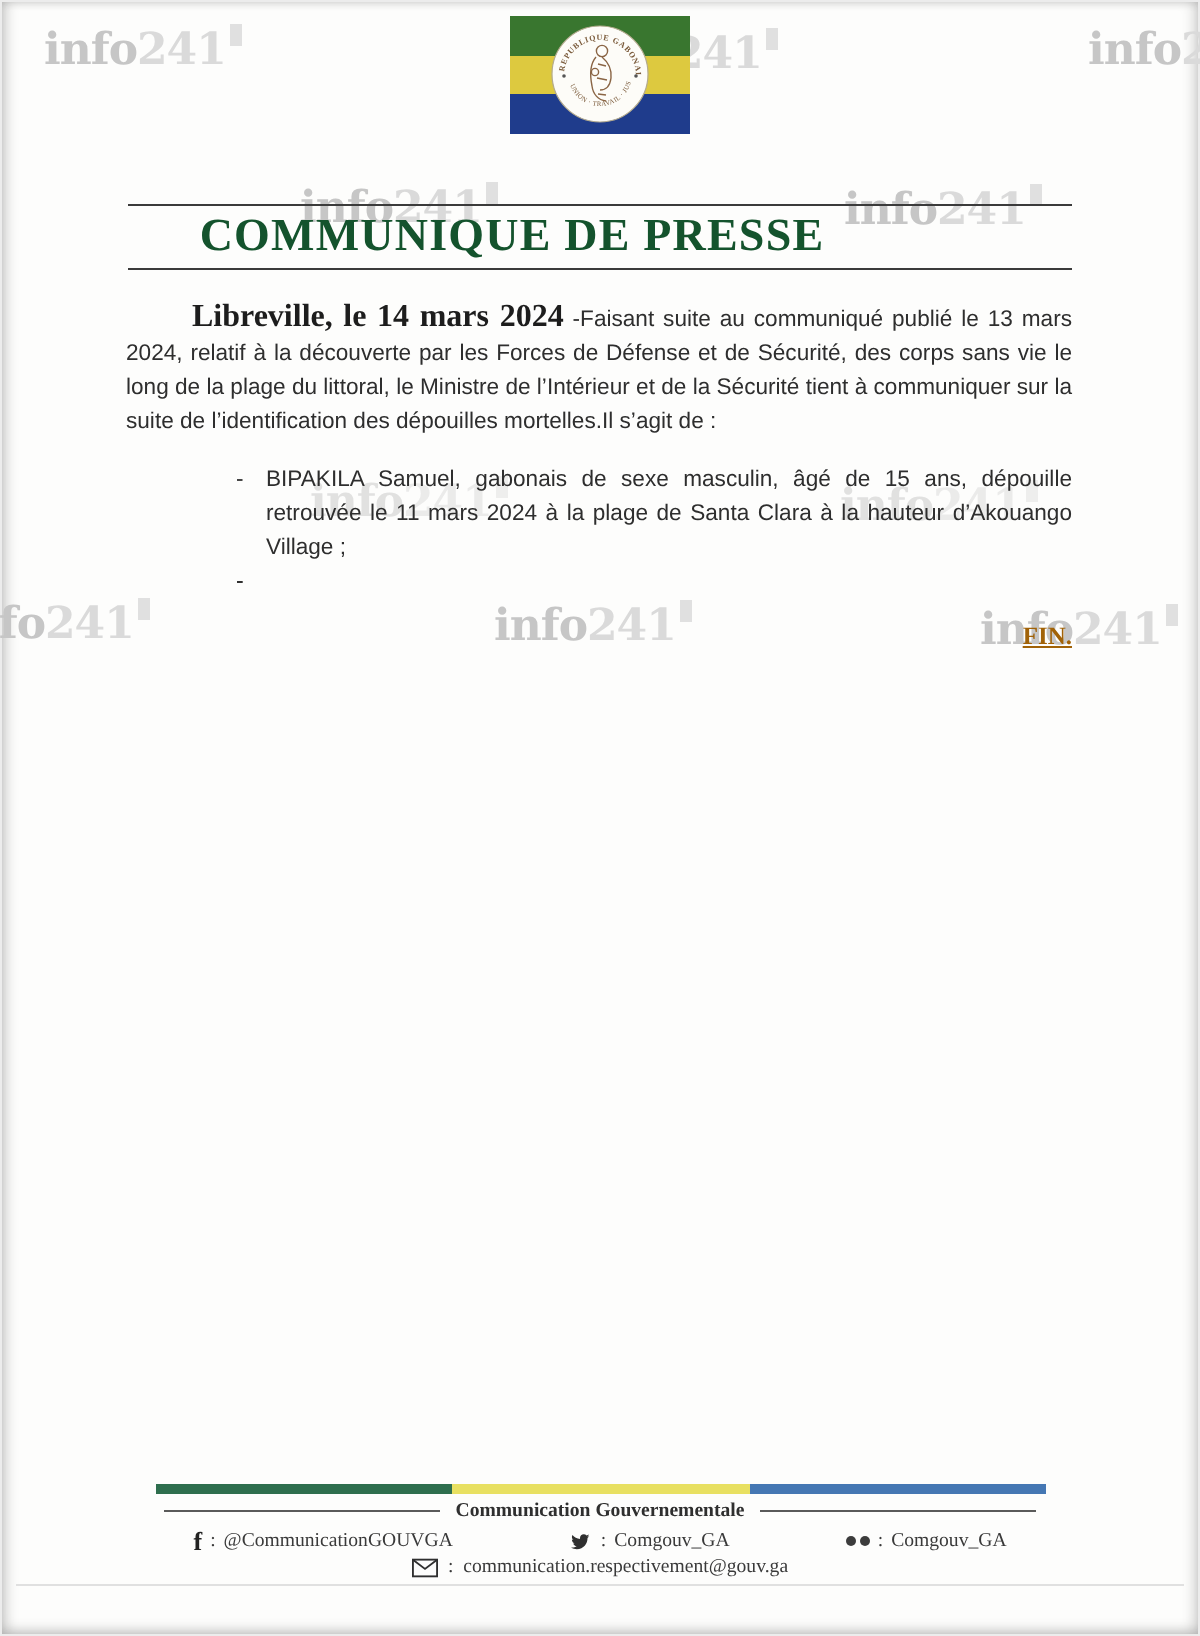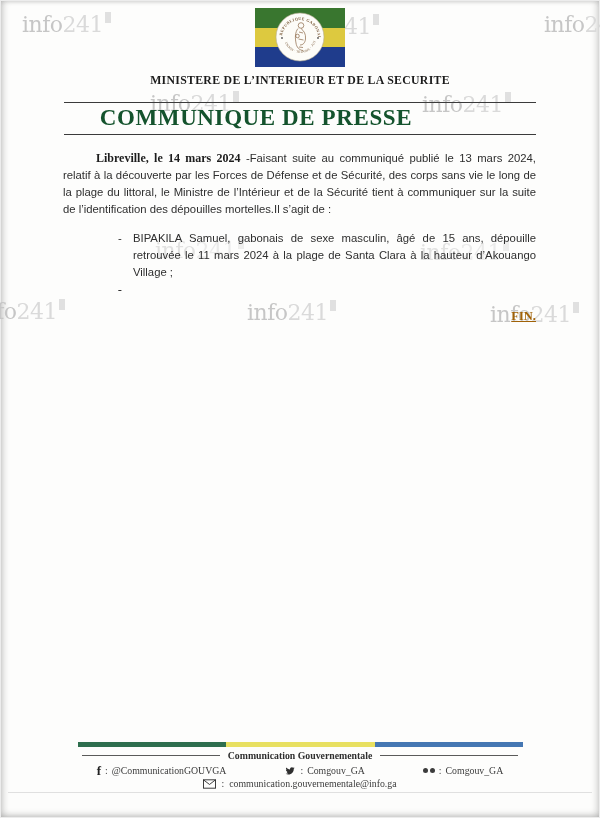--- a/index.html
+++ b/index.html
@@ -14,21 +14,21 @@
       inset 4px 0 6px rgba(0,0,0,.14),
       inset -4px 0 6px rgba(0,0,0,.12),
       inset 0 -4px 6px rgba(0,0,0,.12),
       inset 0 2px 4px rgba(0,0,0,.06);
   }
 
   
   .wm{
     position:absolute;
     font-family:"DejaVu Serif", serif;
-    font-weight:normal;
+    font-weight:bold;
     font-size:22px;
     line-height:1;
     letter-spacing:-0.5px;
     white-space:nowrap;
     z-index:1;
     user-select:none;
   }
   .wm .wb{color:#c6c6c6;}
   .wm .wl{color:#dadada;}
   .wm .wsup{
@@ -73,21 +73,21 @@
   
   .content{
     position:absolute;left:63px;top:150px;width:473px;
     font-size:11.3px;line-height:17px;color:#2e2e2e;
     text-align:justify;z-index:2;
   }
   .content p{margin:0;text-indent:33px;}
   .content p.no-indent{text-indent:0;}
   .lead{
     font-family:"Liberation Serif", serif;
-    font-weight:bold;font-size:12px;color:#1d1d1d;
+    font-weight:bold;font-size:16px;color:#1d1d1d;
   }
   ul.victims{
     list-style:none;
     margin:12px 0 0 0;padding:0 0 0 70px;
   }
   ul.victims li{
     position:relative;text-align:justify;margin:0;
   }
   ul.victims .dash{position:absolute;left:-15px;top:0;}
   .p2{margin-top:12px !important;}
@@ -176,21 +176,20 @@
       <g stroke="#8a6545" stroke-width="0.7" fill="none">
         <circle cx="26" cy="13.5" r="2.8"></circle>
         <path d="M 23 16.5 C 20 20, 20 26, 21 31 C 21.5 35, 24 38, 28 38.5"></path>
         <path d="M 26 16.5 C 29 19, 31 22, 30.5 27 C 30 31, 28 33, 25 33"></path>
         <circle cx="22.5" cy="24" r="1.8"></circle>
         <path d="M 24 20 L 28 21 M 23.5 27 L 28.5 28 M 24 35 L 28 35.5"></path>
       </g>
     </svg>
   </div>
 
-  <div class="ministry">MINISTERE DE L’INTERIEUR ET DE LA SECURITE</div>
   <div class="hrule rule-top"></div>
   <div class="doc-title">COMMUNIQUE DE PRESSE</div>
   <div class="hrule rule-bottom"></div>
 
   <div class="content">
     <p><span class="lead">Libreville, le 14 mars 2024</span><span> -Faisant suite au communiqué publié le 13 mars 2024, relatif à la découverte par les Forces de Défense et de Sécurité, des corps sans vie le long de la plage du littoral, le Ministre de l’Intérieur et de la Sécurité tient à communiquer sur la suite de l’identification des dépouilles mortelles.Il s’agit de :</span></p>
     <ul class="victims">
       <li><span class="dash">-</span><span>BIPAKILA Samuel, gabonais de sexe masculin, âgé de 15 ans, dépouille retrouvée le 11 mars 2024 à la plage de Santa Clara à la hauteur d’Akouango Village ;</span></li>
       <li><span class="dash">-</span></li>
       <li><span class="dash">-</span></li>
@@ -230,18 +229,18 @@
         <span>:</span>
         <span>Comgouv_GA</span>
       </span>
     </div>
     <div class="email-row">
       <svg width="13" height="10" viewBox="0 0 14 10">
           <rect x="0.5" y="0.5" width="13" height="9" fill="none" stroke="#2f2f2f" stroke-width="1"></rect>
           <path d="M0.5 0.5 L7 5.5 L13.5 0.5" fill="none" stroke="#2f2f2f" stroke-width="1"></path>
         </svg>
       <span>:</span>
-      <span>communication.gouvernementale@info.ga</span>
+      <span>communication.respectivement@gouv.ga</span>
     </div>
     <div class="bottom-faint-line"></div>
   </div>
 
 </div>
 
 </body></html>

